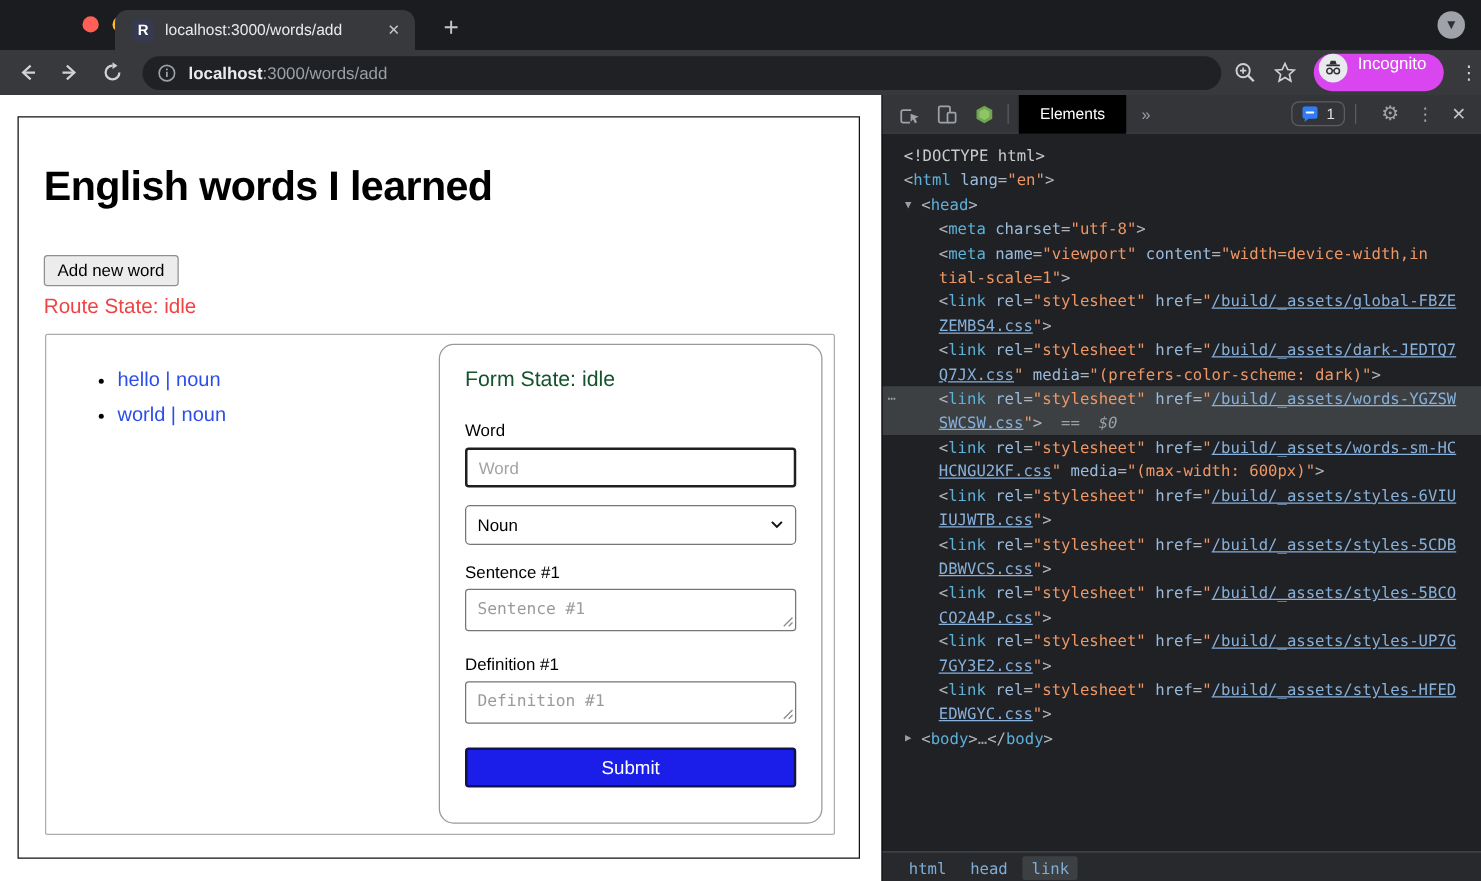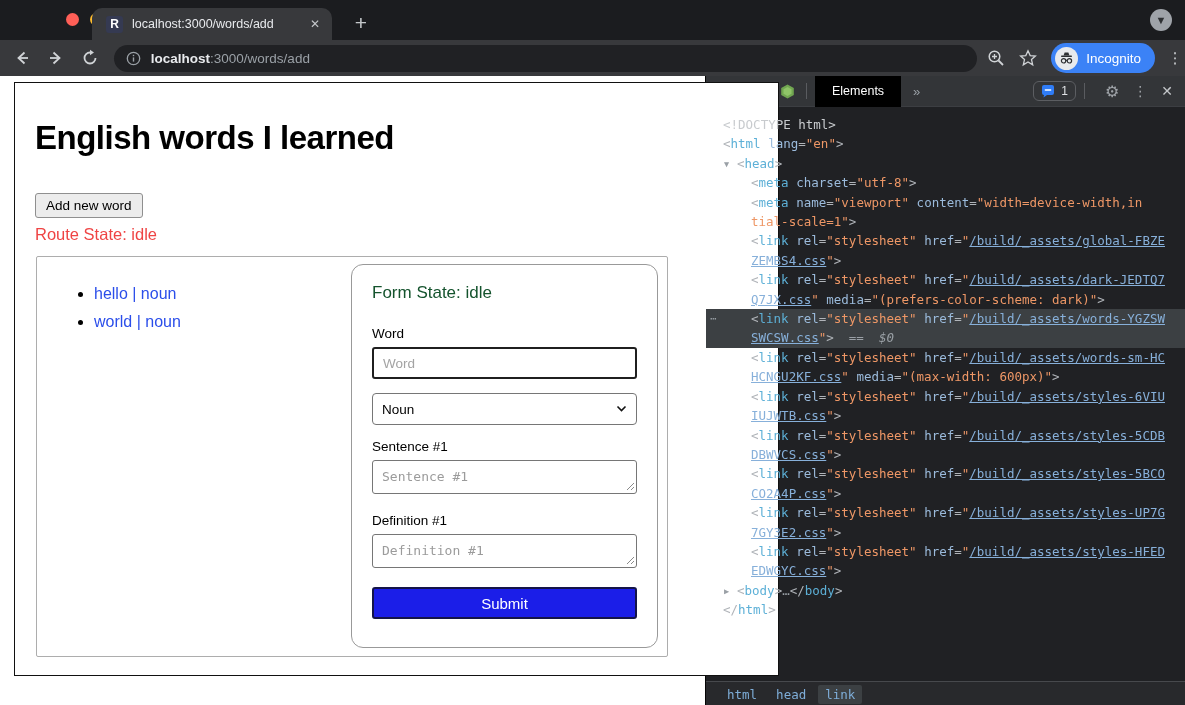--- a/index.html
+++ b/index.html
@@ -24,32 +24,32 @@
 
   .toolbar { position:relative; height:36px; background:#38393c; display:flex; align-items:center; }
   .nav-ic { width:24px; height:24px; display:flex; align-items:center; justify-content:center; }
   .nav-ic svg { display:block; }
   .back{margin-left:10px;} .fwd{margin-left:10px;} .reload{margin-left:10px;}
   .urlbar { margin-left:12px; width:866px; height:27px; background:#202124; border-radius:14px;
     display:flex; align-items:center; padding:0 12px; }
   .url-text { margin-left:10px; font-size:13.5px; white-space:nowrap; }
   .url-host{ color:#e8eaed; font-weight:bold;} .url-rest{ color:#9aa0a6; }
   .bar-ic { width:26px; height:26px; display:flex; align-items:center; justify-content:center; margin-left:6px; }
-  .incog-pill { margin-left:10px; height:30px; background:#3b82f6; border-radius:15px;
-    display:flex; align-items:center; padding:0 14px 0 4px; }
+  .incog-pill { margin-left:10px; height:30px; background:#d946ef; border-radius:15px;
+    display:flex; align-items:flex-start; padding:0 14px 0 4px; }
   .incog-circle { width:23px; height:23px; border-radius:50%; background:#e8eaed;
     display:flex; align-items:center; justify-content:center; }
   .incog-label { color:#fff; font-size:13.5px; margin-left:8px; }
   .kebab { color:#d0d3d6; font-size:15px; margin-left:10px; width:20px; text-align:center; letter-spacing:0; }
 
   
   .main { display:flex; height:629px; }
   .pagearea { position:relative; width:705px; background:#fff; }
 
-  .container { position:absolute; left:14px; top:6px; width:765px; height:594px;
+  .container { position:absolute; left:14px; top:17px; width:674px; height:594px;
     border:1px solid #111; background:#fff; }
   .page-h1 { font-size:33px; font-weight:bold; color:#000; margin:36px 0 0 20px; letter-spacing:-0.5px; }
   .addbtn { margin:36px 0 0 20px; font-size:13.5px; color:#000; background:#ececec;
     border:1px solid #8f8f8f; border-radius:3px; padding:4px 10px; font-family:"Liberation Sans",sans-serif; }
   .routestate { margin:7px 0 0 20px; font-size:16.5px; color:#ef4444; }
   .innerbox { position:absolute; left:21px; top:173px; width:632px; height:401px;
     border:1px solid #adadad; border-radius:2px; }
   .word-ul { margin:28px 0 0 0; padding-left:57px; }
   .word-ul li { margin-bottom:10px; font-size:16px; color:#000; }
   .word-ul a { color:#2b4eea; text-decoration:none; }
@@ -284,21 +284,20 @@
         <div class="dline" style="padding-left: 45px;"><span class="tk-l">IUJWTB.css</span><span class="tk-v">"</span><span class="tk-p">&gt;</span></div>
         <div class="dline" style="padding-left: 45px;"><span class="tk-p">&lt;</span><span class="tk-t">link</span><span class="tk-p"> </span><span class="tk-a">rel</span><span class="tk-p">=</span><span class="tk-v">"stylesheet"</span><span class="tk-p"> </span><span class="tk-a">href</span><span class="tk-p">=</span><span class="tk-v">"</span><span class="tk-l">/build/_assets/styles-5CDB</span></div>
         <div class="dline" style="padding-left: 45px;"><span class="tk-l">DBWVCS.css</span><span class="tk-v">"</span><span class="tk-p">&gt;</span></div>
         <div class="dline" style="padding-left: 45px;"><span class="tk-p">&lt;</span><span class="tk-t">link</span><span class="tk-p"> </span><span class="tk-a">rel</span><span class="tk-p">=</span><span class="tk-v">"stylesheet"</span><span class="tk-p"> </span><span class="tk-a">href</span><span class="tk-p">=</span><span class="tk-v">"</span><span class="tk-l">/build/_assets/styles-5BCO</span></div>
         <div class="dline" style="padding-left: 45px;"><span class="tk-l">CO2A4P.css</span><span class="tk-v">"</span><span class="tk-p">&gt;</span></div>
         <div class="dline" style="padding-left: 45px;"><span class="tk-p">&lt;</span><span class="tk-t">link</span><span class="tk-p"> </span><span class="tk-a">rel</span><span class="tk-p">=</span><span class="tk-v">"stylesheet"</span><span class="tk-p"> </span><span class="tk-a">href</span><span class="tk-p">=</span><span class="tk-v">"</span><span class="tk-l">/build/_assets/styles-UP7G</span></div>
         <div class="dline" style="padding-left: 45px;"><span class="tk-l">7GY3E2.css</span><span class="tk-v">"</span><span class="tk-p">&gt;</span></div>
         <div class="dline" style="padding-left: 45px;"><span class="tk-p">&lt;</span><span class="tk-t">link</span><span class="tk-p"> </span><span class="tk-a">rel</span><span class="tk-p">=</span><span class="tk-v">"stylesheet"</span><span class="tk-p"> </span><span class="tk-a">href</span><span class="tk-p">=</span><span class="tk-v">"</span><span class="tk-l">/build/_assets/styles-HFED</span></div>
         <div class="dline" style="padding-left: 45px;"><span class="tk-l">EDWGYC.css</span><span class="tk-v">"</span><span class="tk-p">&gt;</span></div>
         <div class="dline" style="padding-left: 31px;"><span class="arw" style="left: 18px;">▶</span><span class="tk-p">&lt;</span><span class="tk-t">body</span><span class="tk-p">&gt;</span><span class="tk-e">…</span><span class="tk-p">&lt;/</span><span class="tk-t">body</span><span class="tk-p">&gt;</span></div>
-        <div class="dline" style="padding-left: 17px;"><span class="tk-p">&lt;/</span><span class="tk-t">html</span><span class="tk-p">&gt;</span></div>
       </div>
 
     <div class="dt-breadcrumb">
         <span class="crumb">html</span>
         <span class="crumb">head</span>
         <span class="crumb active">link</span>
       </div>
   </div>
 </div>
 

